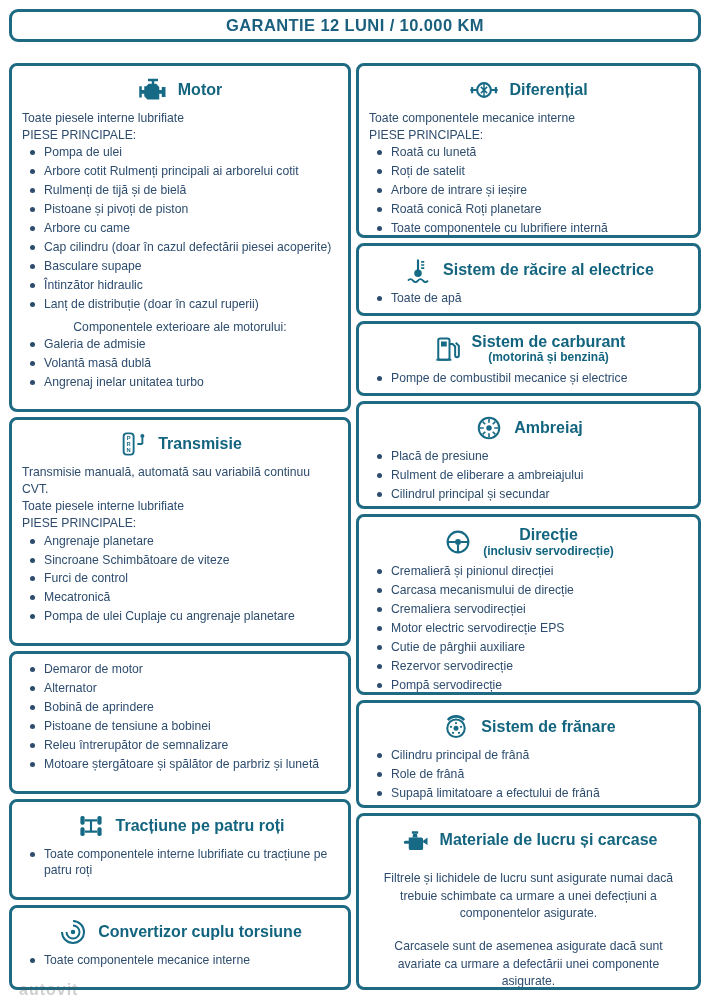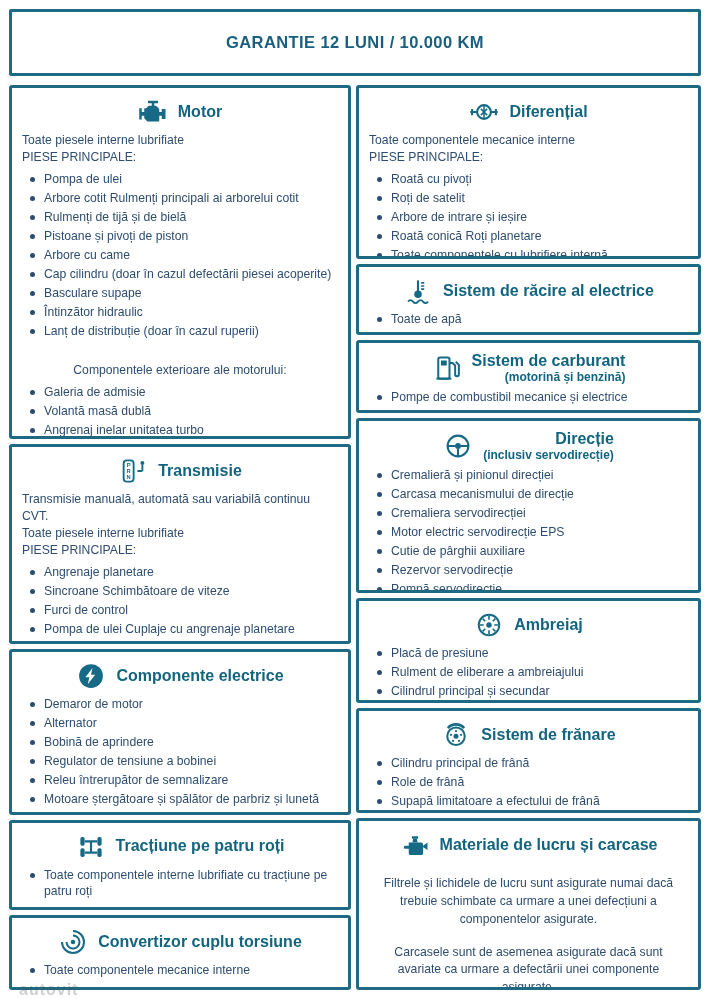--- a/index.html
+++ b/index.html
@@ -1,36 +1,36 @@
 <!DOCTYPE html>
 <html><head>
 <meta charset="utf-8">
 <style>
   *{box-sizing:border-box;margin:0;padding:0}
   html,body{width:710px;height:999px}
   body{background:#fff;font-family:"Liberation Sans",sans-serif;color:#2e4d6e;position:relative;overflow:hidden}
   .page{position:absolute;inset:0;padding:9px;display:flex;flex-direction:column}
-  .header-box{border:3px solid #1e6a82;border-radius:2px;padding:21px 8px;text-align:center;margin-bottom:9px;flex:0 0 auto}
+  .header-box{border:3px solid #1e6a82;border-radius:9px;padding:4px 8px;text-align:center;margin-bottom:21px;flex:0 0 auto}
   .header-title{font-size:16.5px;font-weight:bold;letter-spacing:.4px;color:#1a5f7d}
   .cols{display:flex;gap:5px;flex:1;min-height:0}
   .col{display:flex;flex-direction:column;gap:5px;min-height:0}
   .col-left{width:342px;flex:0 0 342px}
   .col-right{flex:1}
-  .box{border:3px solid #1e6a82;border-radius:3px;background:#fff;padding:7px 10px 8px;overflow:hidden;flex:1 1 auto}
+  .box{border:3px solid #1e6a82;border-radius:8px;background:#fff;padding:7px 10px 8px;overflow:hidden;flex:1 1 auto}
   .sec-head{display:flex;align-items:center;justify-content:center;gap:10px;margin:2px 0 5px}
   .sec-title{font-size:16px;font-weight:bold;color:#13647f;line-height:1.15}
   .sec-sub{font-size:12px;font-weight:bold;color:#13647f;line-height:1.15}
-  .title-stack{display:flex;flex-direction:column;align-items:flex-end}
+  .title-stack{display:flex;flex-direction:column;align-items:center}
   .icon{width:30px;height:30px;flex:0 0 auto;display:inline-block}
   .icon svg{width:100%;height:100%;display:block}
   .intro{text-align:left;font-size:12.2px;line-height:1.4}
-  ul{list-style:none;padding-left:6px;margin-top:5px}
+  ul{list-style:none;padding-left:6px;}
   li{position:relative;padding-left:16px;font-size:12.2px;line-height:1.35;margin-bottom:2.5px}
   li::before{content:"";position:absolute;left:2px;top:6px;width:5px;height:5px;border-radius:50%;background:#2e4d6e}
-  .subheading{text-align:center;font-size:12.2px;line-height:1.4;margin-top:23px}
+  .subheading{text-align:center;font-size:12.2px;line-height:1.4;margin-top:7px}
   .para{text-align:center;font-size:12.2px;line-height:1.45;margin-top:15px;padding:0 4px}
   .watermark{position:absolute;left:19px;bottom:0;font-size:16px;font-weight:bold;letter-spacing:1px;color:#555;opacity:.28;pointer-events:none}
 </style>
 </head>
 <body>
 
 <div class="page">
 
   <div class="header-box">
     <div class="header-title">GARANTIE 12 LUNI / 10.000 KM</div>
@@ -84,39 +84,31 @@
           </span>
           <span class="sec-title">Transmisie</span>
         </div>
         <div class="intro">Transmisie manuală, automată sau variabilă continuu CVT.</div>
         <div class="intro">Toate piesele interne lubrifiate</div>
         <div class="intro">PIESE PRINCIPALE:</div>
         <ul>
             <li>Angrenaje planetare</li>
             <li>Sincroane Schimbătoare de viteze</li>
             <li>Furci de control</li>
+            <li>Mecatronică</li>
             <li>Pompa de ulei Cuplaje cu angrenaje planetare</li>
           </ul>
       </section>
 
       <section class="box">
-        <div class="sec-head">
-          <span class="icon">
-            <svg viewBox="0 0 24 24">
-                <circle cx="12" cy="12" r="9.5" fill="#176a85"></circle>
-                <path d="M13.2 5.5L7.5 13h3.2l-1.3 5.5 5.9-7.6h-3.3z" fill="#fff"></path>
-              </svg>
-          </span>
-          <span class="sec-title">Componente electrice</span>
-        </div>
         <ul>
             <li>Demaror de motor</li>
             <li>Alternator</li>
             <li>Bobină de aprindere</li>
-            <li>Regulator de tensiune a bobinei</li>
+            <li>Pistoane de tensiune a bobinei</li>
             <li>Releu întrerupător de semnalizare</li>
             <li>Motoare ștergătoare și spălător de parbriz și lunetă</li>
           </ul>
       </section>
 
       <section class="box">
         <div class="sec-head">
           <span class="icon">
             <svg viewBox="0 0 24 24" fill="none" stroke="#176a85" stroke-width="1.7">
               <path d="M7 7.5h10M7 16.5h10M12 7.5v9"></path>
@@ -162,21 +154,21 @@
               <circle cx="12" cy="12" r="5.5"></circle>
               <path d="M1 12h5.5M17.5 12H23M2.5 9.5v5M21.5 9.5v5"></path>
               <path d="M9.5 9.5l5 5M9.5 14.5l5-5M12 6.5v11" stroke-width="1.2"></path>
             </svg>
           </span>
           <span class="sec-title">Diferențial</span>
         </div>
         <div class="intro">Toate componentele mecanice interne</div>
         <div class="intro">PIESE PRINCIPALE:</div>
         <ul>
-            <li>Roată cu pivoți</li>
+            <li>Roată cu lunetă</li>
             <li>Roți de satelit</li>
             <li>Arbore de intrare și ieșire</li>
             <li>Roată conică Roți planetare</li>
             <li>Toate componentele cu lubrifiere internă</li>
           </ul>
       </section>
 
       <section class="box">
         <div class="sec-head">
           <span class="icon">
@@ -204,20 +196,40 @@
               <path d="M3.5 20.5h12"></path>
             </svg>
           </span>
           <span class="title-stack">
             <span class="sec-title">Sistem de carburant</span>
             <span class="sec-sub">(motorină și benzină)</span>
           </span>
         </div>
         <ul>
             <li>Pompe de combustibil mecanice și electrice</li>
+          </ul>
+      </section>
+
+      <section class="box">
+        <div class="sec-head">
+          <span class="icon">
+            <svg viewBox="0 0 24 24" fill="none" stroke="#176a85" stroke-width="1.6">
+              <circle cx="12" cy="12" r="8.2"></circle>
+              <circle cx="12" cy="12" r="2.2" fill="#176a85" stroke="none"></circle>
+              <g stroke-width="1.3">
+                <path d="M12 4.8v3M12 16.2v3M4.8 12h3M16.2 12h3M6.9 6.9l2.1 2.1M15 15l2.1 2.1M17.1 6.9L15 9M9 15l-2.1 2.1"></path>
+              </g>
+            </svg>
+          </span>
+          <span class="sec-title">Ambreiaj</span>
+        </div>
+        <ul>
+            <li>Placă de presiune</li>
+            <li>Rulment de eliberare a ambreiajului</li>
+            <li>Cilindrul principal și secundar</li>
           </ul>
       </section>
 
       <section class="box">
         <div class="sec-head">
           <span class="icon">
             <svg viewBox="0 0 24 24" fill="none" stroke="#176a85" stroke-width="1.7">
               <circle cx="12" cy="12" r="8.3"></circle>
               <circle cx="12" cy="12" r="2.4" fill="#176a85" stroke="none"></circle>
               <path d="M3.8 12h5.8M14.4 12h5.8M12 14.4v5.9"></path>
@@ -229,40 +241,20 @@
           </span>
         </div>
         <ul>
             <li>Cremalieră și pinionul direcției</li>
             <li>Carcasa mecanismului de direcție</li>
             <li>Cremaliera servodirecției</li>
             <li>Motor electric servodirecție EPS</li>
             <li>Cutie de pârghii auxiliare</li>
             <li>Rezervor servodirecție</li>
             <li>Pompă servodirecție</li>
-          </ul>
-      </section>
-
-      <section class="box">
-        <div class="sec-head">
-          <span class="icon">
-            <svg viewBox="0 0 24 24" fill="none" stroke="#176a85" stroke-width="1.6">
-              <circle cx="12" cy="12" r="8.2"></circle>
-              <circle cx="12" cy="12" r="2.2" fill="#176a85" stroke="none"></circle>
-              <g stroke-width="1.3">
-                <path d="M12 4.8v3M12 16.2v3M4.8 12h3M16.2 12h3M6.9 6.9l2.1 2.1M15 15l2.1 2.1M17.1 6.9L15 9M9 15l-2.1 2.1"></path>
-              </g>
-            </svg>
-          </span>
-          <span class="sec-title">Ambreiaj</span>
-        </div>
-        <ul>
-            <li>Placă de presiune</li>
-            <li>Rulment de eliberare a ambreiajului</li>
-            <li>Cilindrul principal și secundar</li>
           </ul>
       </section>
 
       <section class="box">
         <div class="sec-head">
           <span class="icon">
             <svg viewBox="0 0 24 24" fill="none" stroke="#176a85" stroke-width="1.6">
               <circle cx="12" cy="13" r="7"></circle>
               <circle cx="12" cy="13" r="2" fill="#176a85" stroke="none"></circle>
               <g fill="#176a85" stroke="none">

